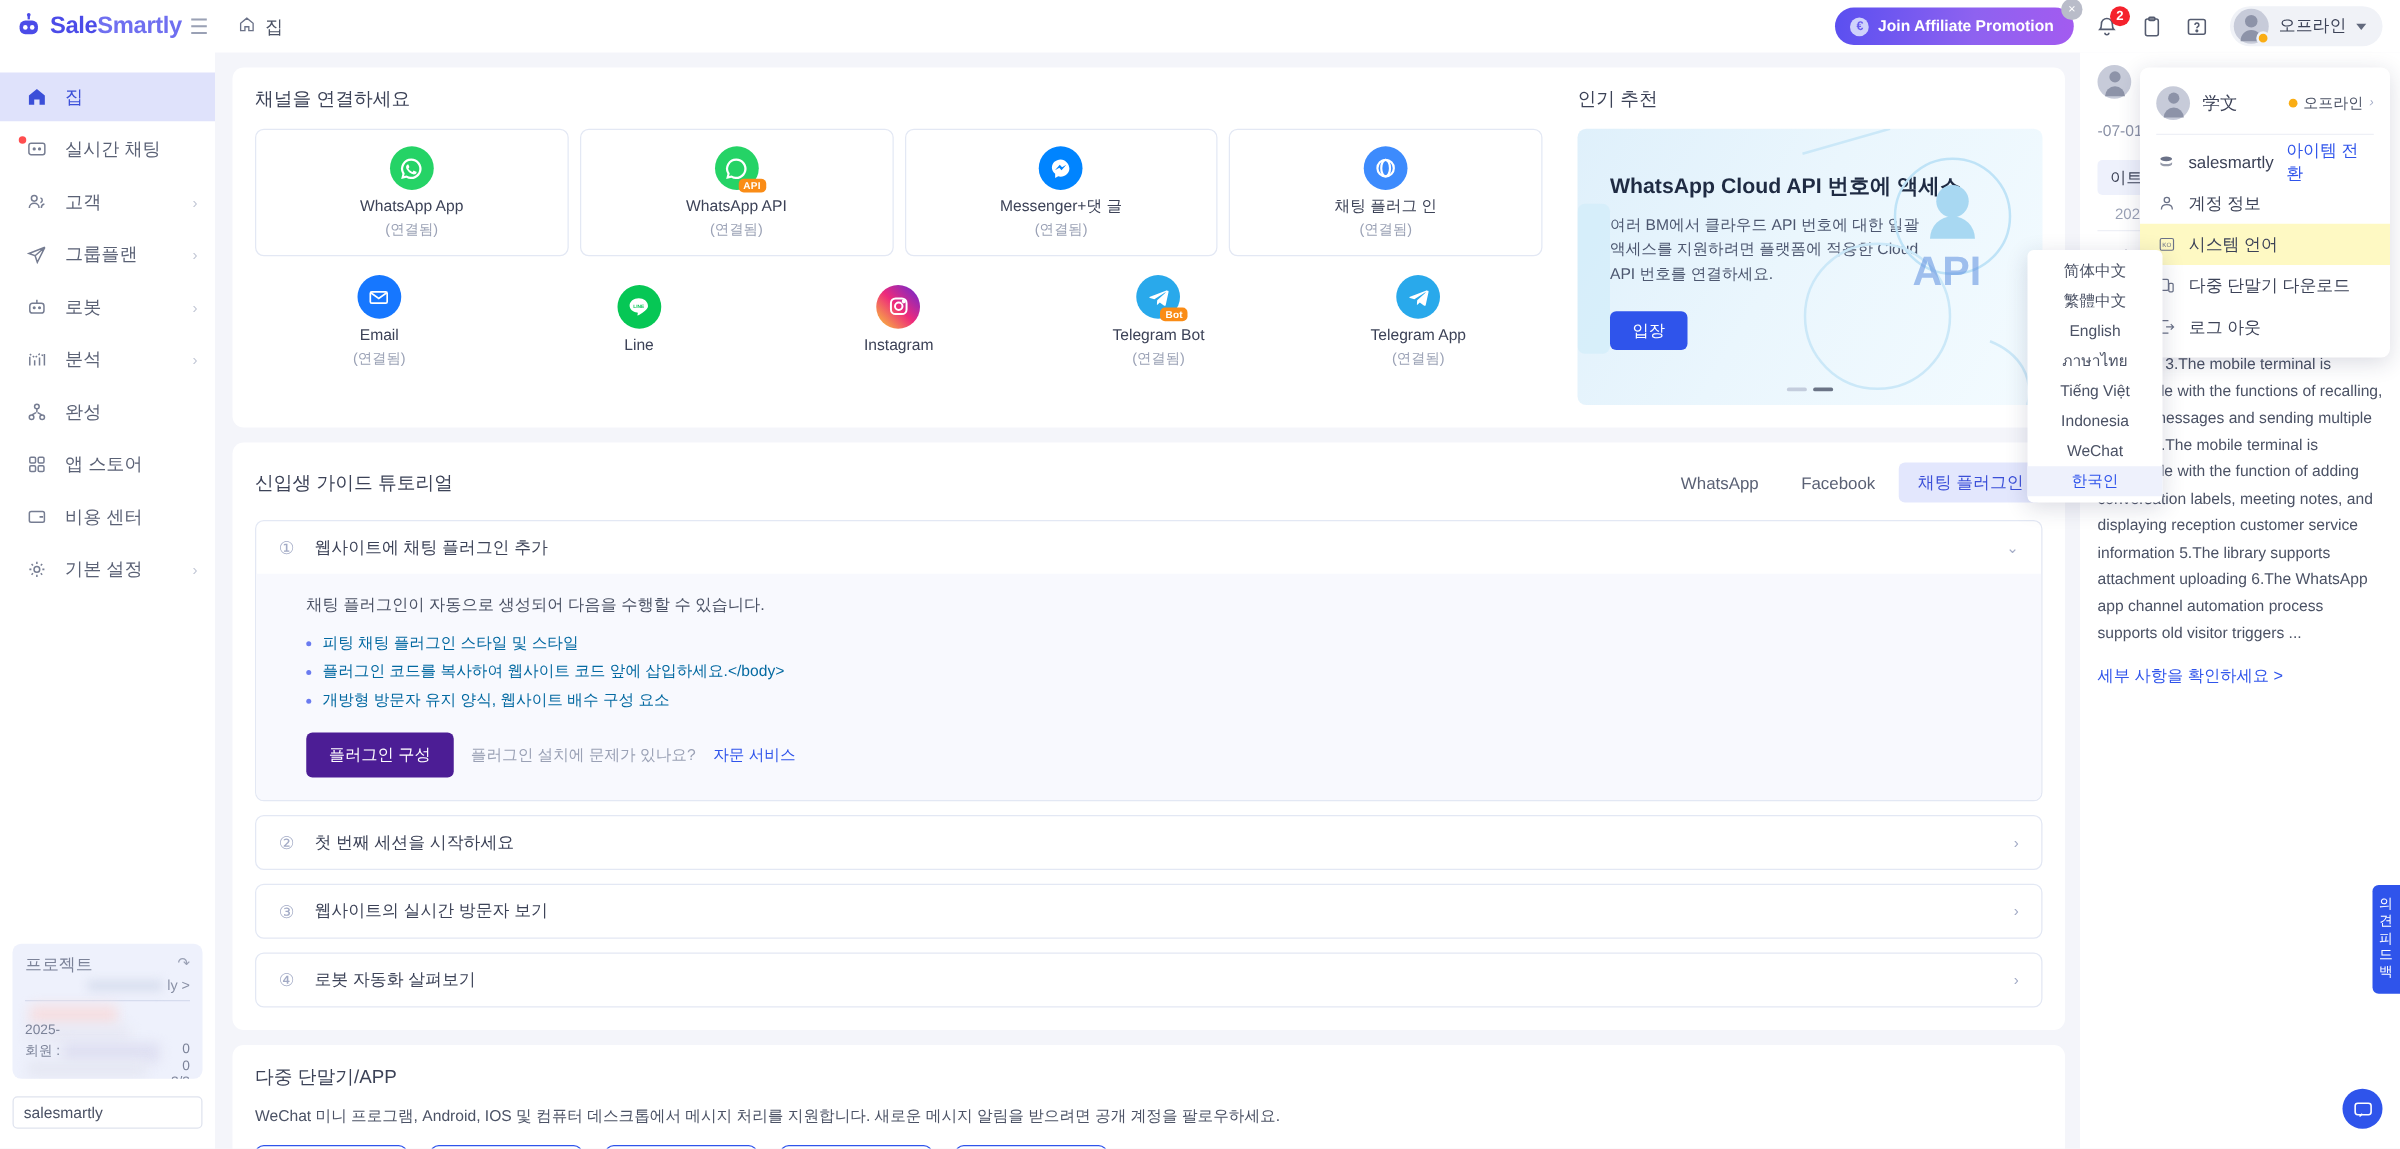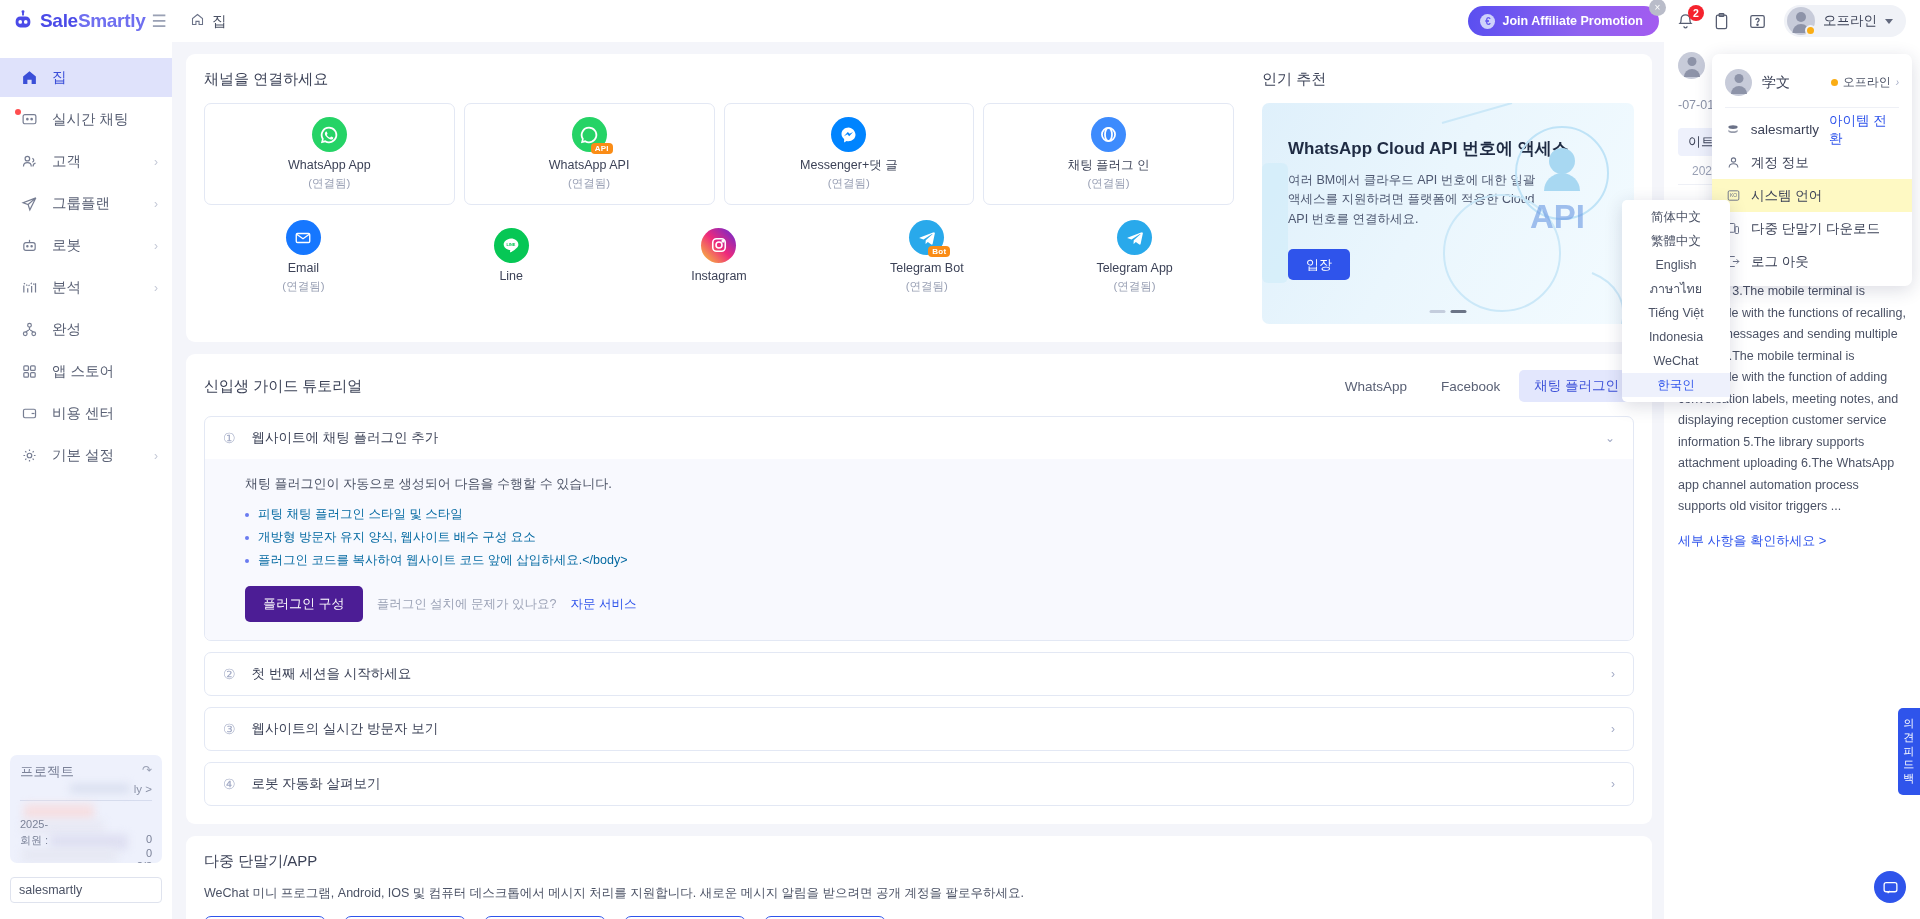--- a/index.html
+++ b/index.html
@@ -570,22 +570,22 @@
             <div class="acc">
               <div class="acc-head">
                 <span class="acc-num">①</span>
                 <span class="acc-label">웹사이트에 채팅 플러그인 추가</span>
                 <span class="acc-chev">⌄</span>
               </div>
               <div class="acc-body">
                 <div class="acc-p">채팅 플러그인이 자동으로 생성되어 다음을 수행할 수 있습니다.</div>
                 <ul class="acc-ul">
                   <li>피팅 채팅 플러그인 스타일 및 스타일</li>
+                  <li>플러그인 코드를 복사하여 웹사이트 코드 앞에 삽입하세요.&lt;/body&gt;</li>
                   <li>개방형 방문자 유지 양식, 웹사이트 배수 구성 요소</li>
-                  <li>플러그인 코드를 복사하여 웹사이트 코드 앞에 삽입하세요.&lt;/body&gt;</li>
                 </ul>
                 <div class="acc-actions">
                   <div class="btn-primary">플러그인 구성</div>
                   <span class="hint">플러그인 설치에 문제가 있나요?</span>
                   <span class="link">자문 서비스</span>
                 </div>
               </div>
             </div>
 
             <div class="acc">

